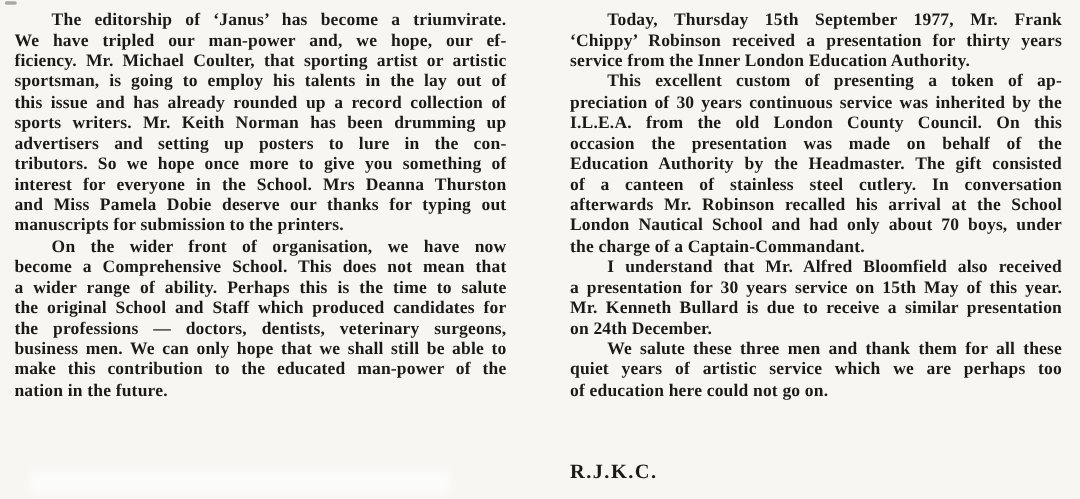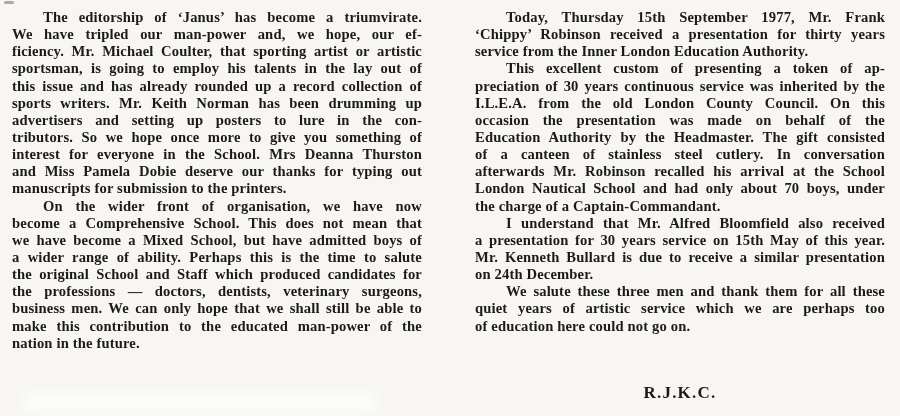--- a/index.html
+++ b/index.html
@@ -35,21 +35,21 @@
   }
   .line.end {
     text-align-last: left;
     word-spacing: 0;
   }
   .line.indent { text-indent: 31px; }
   .signature {
     position: absolute;
     top: 383px; left: 475px;
     width: 410px;
-    text-align: center;
+    text-align: left;
     color: var(--ink, #1b1a18);
     font-weight: 700;
     font-size: 17px;
     letter-spacing: 1.2px;
   }
   
   .speck {
     position: absolute;
     left: 4px; top: 1px;
     width: 10px; height: 3px;
@@ -80,21 +80,20 @@
       <div class="line">sportsman, is going to employ his talents in the lay out of</div>
       <div class="line">this issue and has already rounded up a record collection of</div>
       <div class="line">sports writers. Mr. Keith Norman has been drumming up</div>
       <div class="line">advertisers and setting up posters to lure in the con-</div>
       <div class="line">tributors. So we hope once more to give you something of</div>
       <div class="line">interest for everyone in the School. Mrs Deanna Thurston</div>
       <div class="line">and Miss Pamela Dobie deserve our thanks for typing out</div>
       <div class="line end">manuscripts for submission to the printers.</div>
       <div class="line indent">On the wider front of organisation, we have now</div>
       <div class="line">become a Comprehensive School. This does not mean that</div>
-      <div class="line">we have become a Mixed School, but have admitted boys of</div>
       <div class="line">a wider range of ability. Perhaps this is the time to salute</div>
       <div class="line">the original School and Staff which produced candidates for</div>
       <div class="line">the professions — doctors, dentists, veterinary surgeons,</div>
       <div class="line">business men. We can only hope that we shall still be able to</div>
       <div class="line">make this contribution to the educated man-power of the</div>
       <div class="line end">nation in the future.</div>
     </div>
 
   <div class="column col-right">
       <div class="line indent">Today, Thursday 15th September 1977, Mr. Frank</div>

